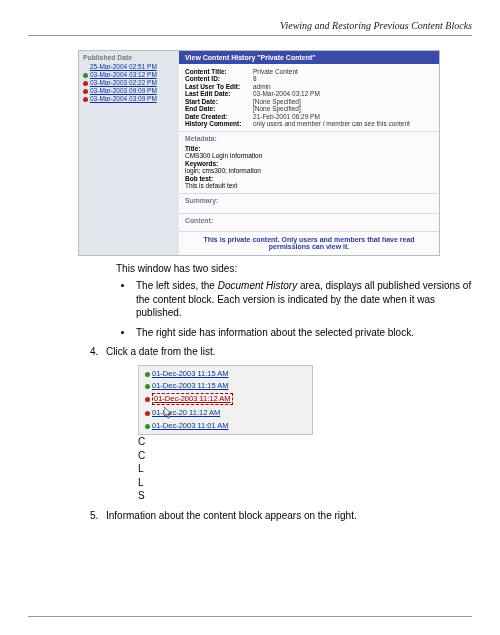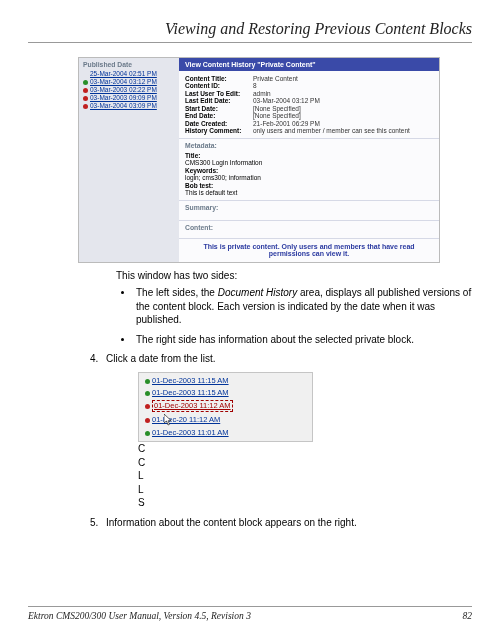--- a/index.html
+++ b/index.html
@@ -9,21 +9,21 @@
     width: 500px;
     height: 635px;
     position: relative;
     padding: 20px 28px 18px 28px;
     font-size: 10px;
     color: #000;
   }
   .hdr-title {
     text-align: right;
     font-style: italic;
-    font-size: 16px;
+    font-size: 10px;
     color: #222;
     margin-bottom: 4px;
   }
   .hdr-rule, .ftr-rule {
     height: 1px;
     background: #999;
     width: 100%;
   }
   .content {
     padding: 14px 0 0 50px;
@@ -263,17 +263,13 @@
     <div class="step">
       <div class="num">5.</div>
       <div class="txt">Information about the content block appears on the right.</div>
     </div>
   </div>
 
 </div>
 
 <div class="footer">
   <div class="ftr-rule"></div>
-  <div class="ftr-row">
-    <span>Ektron CMS200/300 User Manual, Version 4.5, Revision 3</span>
-    <span>82</span>
-  </div>
 </div>
 
 </body></html>

